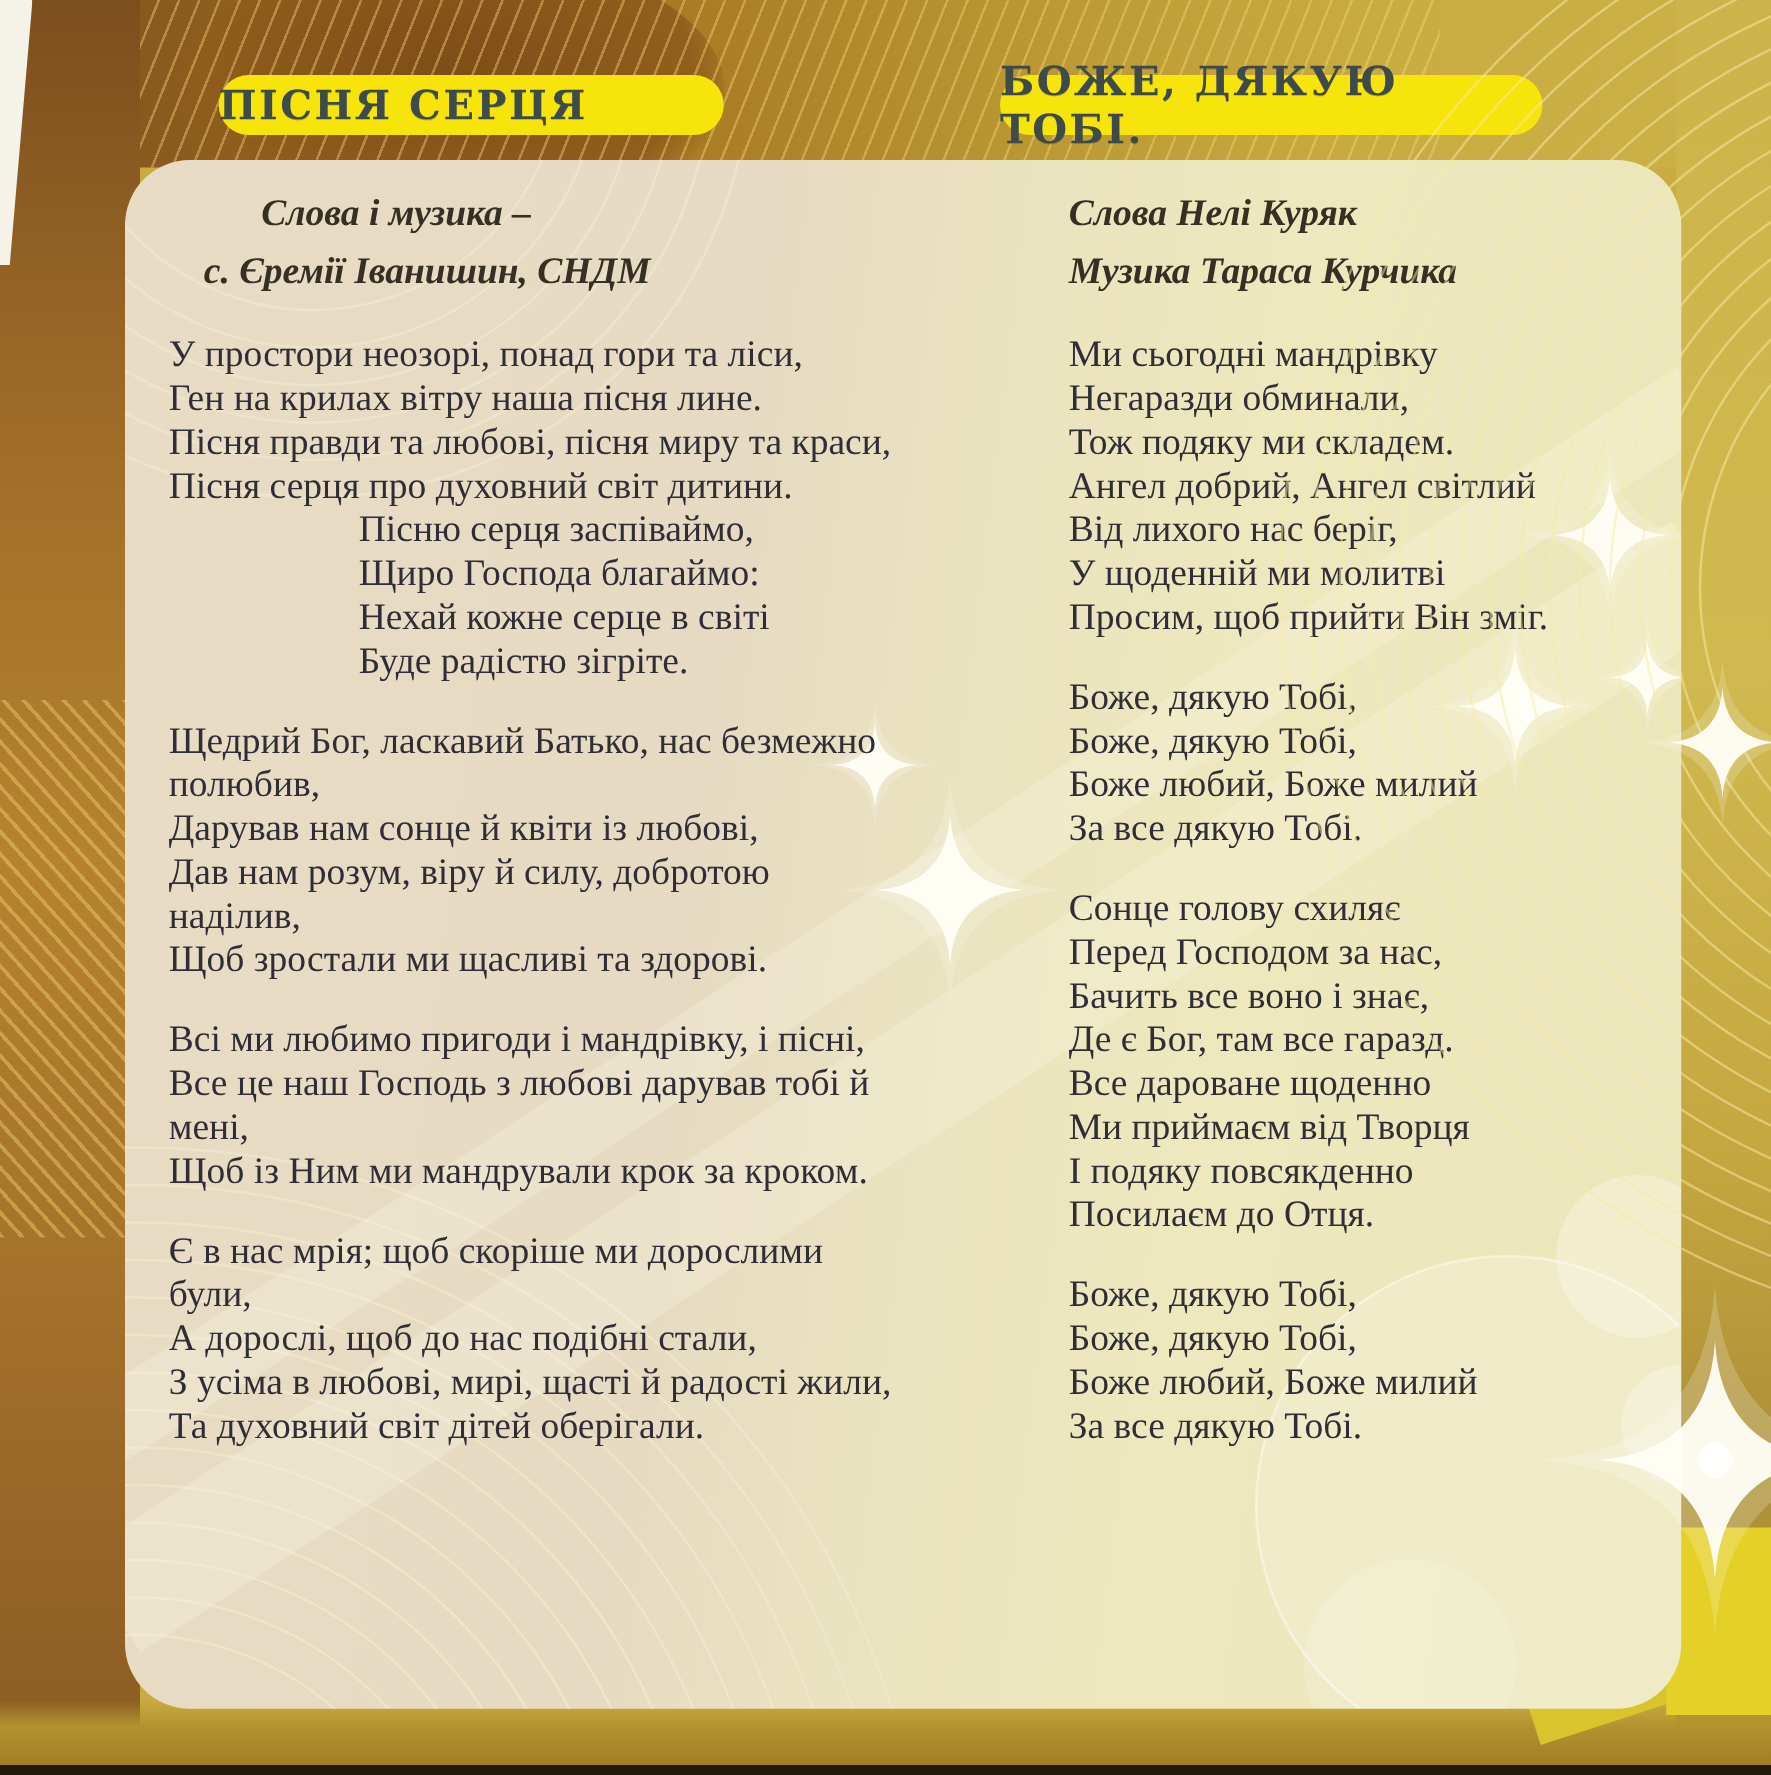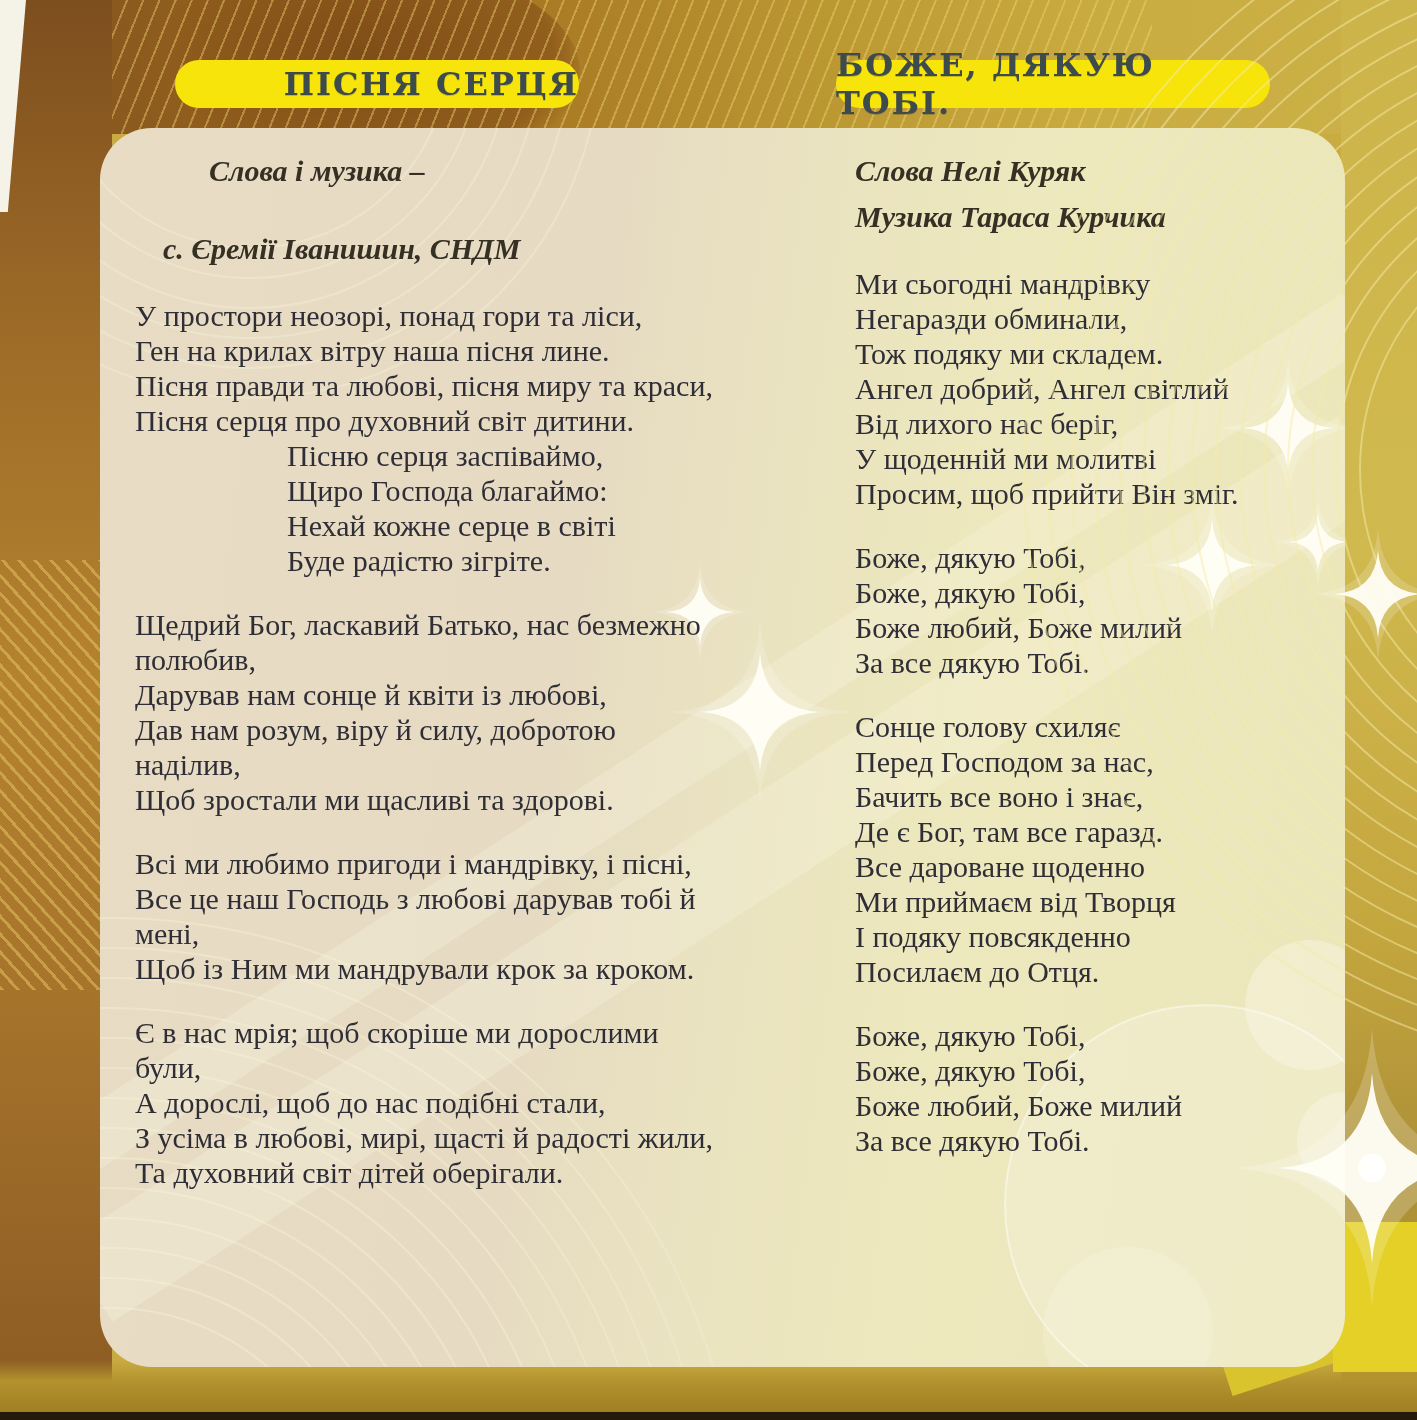--- a/index.html
+++ b/index.html
@@ -31,33 +31,33 @@
   .scan-bottom { position:absolute; left:0; bottom:0; width:100%; height:8px; background:#241a0c; }
   
   .panel { position:absolute; left:100px; top:128px; width:1245px; height:1239px;
     border-radius:52px; overflow:hidden;
     background:linear-gradient(97deg,#e8ddc4 0%,#e6dbc2 38%,#eae3c0 52%,#ede8bd 68%,#ece7ba 100%); }
   .panel-decor, .page-decor { position:absolute; left:0; top:0; pointer-events:none; }
   .page-decor { width:1417px; height:1420px; }
   .panel-decor { width:1245px; height:1239px; }
   
   .badge { position:absolute; top:60px; height:48px; background:#f6e40b; border-radius:26px;
-    display:flex; align-items:center; justify-content:flex-end;
+    display:flex; align-items:center; justify-content:flex-start;
     font-family:"DejaVu Serif", serif; font-weight:bold; font-size:32px; letter-spacing:2px;
     color:#3d4b4d; text-shadow:0 1px 0 rgba(0,0,0,.18); }
   .badge-left { left:175px; width:404px; }
-  .badge-right { left:800px; width:434px;margin-left:36px; }
+  .badge-right { left:800px; width:434px; }
   
   .col { position:absolute; top:148px; color:#2f2e36; font-size:30px; }
   .col-left { left:135px; width:690px; }
   .col-right { left:855px; width:505px; }
   .credits { font-weight:bold; font-style:italic; font-size:30px; line-height:46px;
     margin-bottom:26px; color:#352f24; }
   .col-left .credit-1 { padding-left:74px; }
-  .col-left .credit-2 { padding-left:28px;margin-top:32px; }
+  .col-left .credit-2 { padding-left:28px; }
   .stanza { margin-bottom:29px; }
   .stanza.tight { margin-bottom:0; }
   .stanza.indent .line { padding-left:152px; }
   .line { line-height:35px; white-space:nowrap; }
 </style>
 </head>
 <body>
 
 <div class="frame-top"></div>
 <div class="frame-left"></div>

